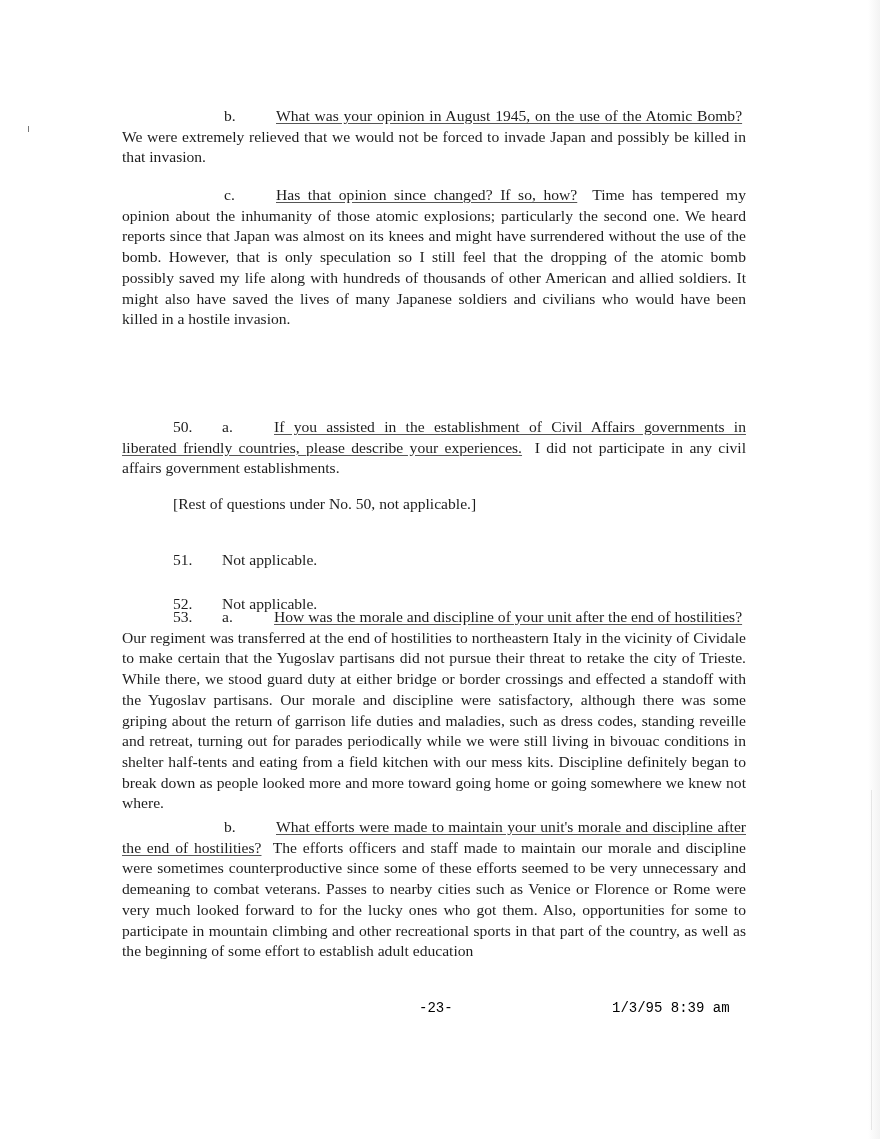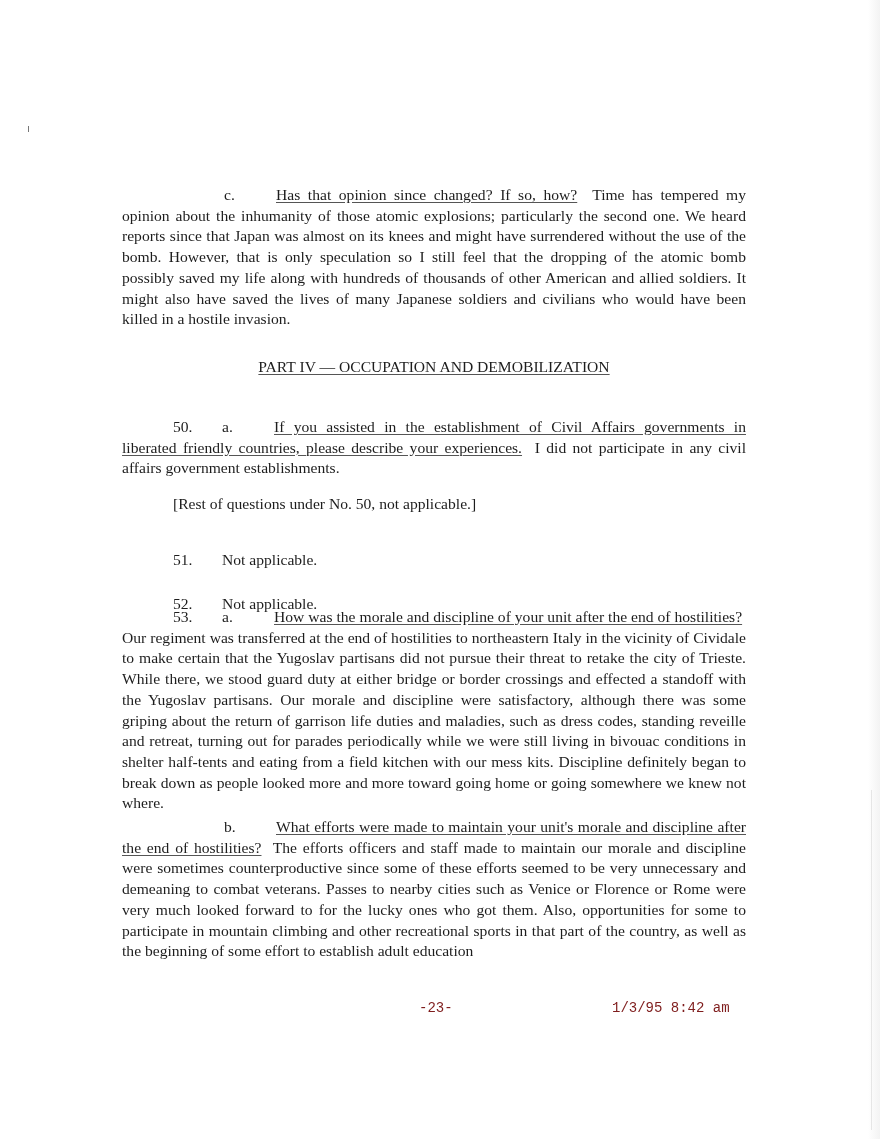--- a/index.html
+++ b/index.html
@@ -26,47 +26,47 @@
   .lbl { display: inline-block; }
   .u { text-decoration: underline; text-decoration-color: #555; text-underline-offset: 2px; }
   .heading {
     position: absolute; left: 122px; width: 624px; text-align: center;
     font-size: 15.6px; line-height: 20px;
   }
   .simple { position: absolute; font-size: 15.6px; line-height: 20px; }
   .footer {
     position: absolute; top: 1000px;
     font-family: "Liberation Mono", "DejaVu Sans Mono", monospace;
-    font-size: 14px; color: #7f1d1d;
+    font-size: 14px; color: #000000;
   }
 </style>
 </head>
 <body>
 
 <div class="page">
   <div class="scan-edge"></div>
   <div class="scan-line"></div>
   <div class="margin-mark"></div>
 
+  <p class="para" style="top:106px;"><span class="tab1"></span><span class="lbl" style="width:52px;">b.</span><span class="u">What was your opinion in August 1945, on the use of the Atomic Bomb?</span>&nbsp; <span>We were extremely relieved that we would not be forced to invade Japan and possibly be killed in that invasion.</span></p>
 
   <p class="para" style="top:185px;"><span class="tab1"></span><span class="lbl" style="width:52px;">c.</span><span class="u">Has that opinion since changed? If so, how?</span>&nbsp; <span>Time has tempered my opinion about the inhumanity of those atomic explosions; particularly the second one. We heard reports since that Japan was almost on its knees and might have surrendered without the use of the bomb. However, that is only speculation so I still feel that the dropping of the atomic bomb possibly saved my life along with hundreds of thousands of other American and allied soldiers. It might also have saved the lives of many Japanese soldiers and civilians who would have been killed in a hostile invasion.</span></p>
 
-  <div class="heading" style="top:357px;"><span class="u">PART IV — OCCUPATION AND DEMOBILIZATION</span></div>
 
   <p class="para" style="top:417px;"><span class="lbl" style="width:51px;"></span><span class="lbl" style="width:49px;">50.</span><span class="lbl" style="width:52px;">a.</span><span class="u">If you assisted in the establishment of Civil Affairs governments in liberated friendly countries, please describe your experiences.</span>&nbsp; <span>I did not participate in any civil affairs government establishments.</span></p>
 
   <div class="simple" style="left:173px; top:494px;text-align:center;">[Rest of questions under No. 50, not applicable.]</div>
 
   <div class="simple" style="left:173px; top:550px;">
     <span class="lbl" style="width:49px;">51.</span><span>Not applicable.</span>
   </div>
 
   <div class="simple" style="left:173px; top:594px;">
     <span class="lbl" style="width:49px;">52.</span><span>Not applicable.</span>
   </div>
 
   <p class="para" style="top:607px;"><span class="lbl" style="width:51px;"></span><span class="lbl" style="width:49px;">53.</span><span class="lbl" style="width:52px;">a.</span><span class="u">How was the morale and discipline of your unit after the end of hostilities?</span>&nbsp; <span>Our regiment was transferred at the end of hostilities to northeastern Italy in the vicinity of Cividale to make certain that the Yugoslav partisans did not pursue their threat to retake the city of Trieste. While there, we stood guard duty at either bridge or border crossings and effected a standoff with the Yugoslav partisans. Our morale and discipline were satisfactory, although there was some griping about the return of garrison life duties and maladies, such as dress codes, standing reveille and retreat, turning out for parades periodically while we were still living in bivouac conditions in shelter half-tents and eating from a field kitchen with our mess kits. Discipline definitely began to break down as people looked more and more toward going home or going somewhere we knew not where.</span></p>
 
   <p class="para" style="top:817px;"><span class="tab1"></span><span class="lbl" style="width:52px;">b.</span><span class="u">What efforts were made to maintain your unit's morale and discipline after the end of hostilities?</span>&nbsp; <span>The efforts officers and staff made to maintain our morale and discipline were sometimes counterproductive since some of these efforts seemed to be very unnecessary and demeaning to combat veterans. Passes to nearby cities such as Venice or Florence or Rome were very much looked forward to for the lucky ones who got them. Also, opportunities for some to participate in mountain climbing and other recreational sports in that part of the country, as well as the beginning of some effort to establish adult education</span></p>
 
   <div class="footer" style="left:419px;">-23-</div>
-  <div class="footer" style="left:612px;">1/3/95 8:42 am</div>
+  <div class="footer" style="left:612px;">1/3/95 8:39 am</div>
 </div>
 
 </body></html>

